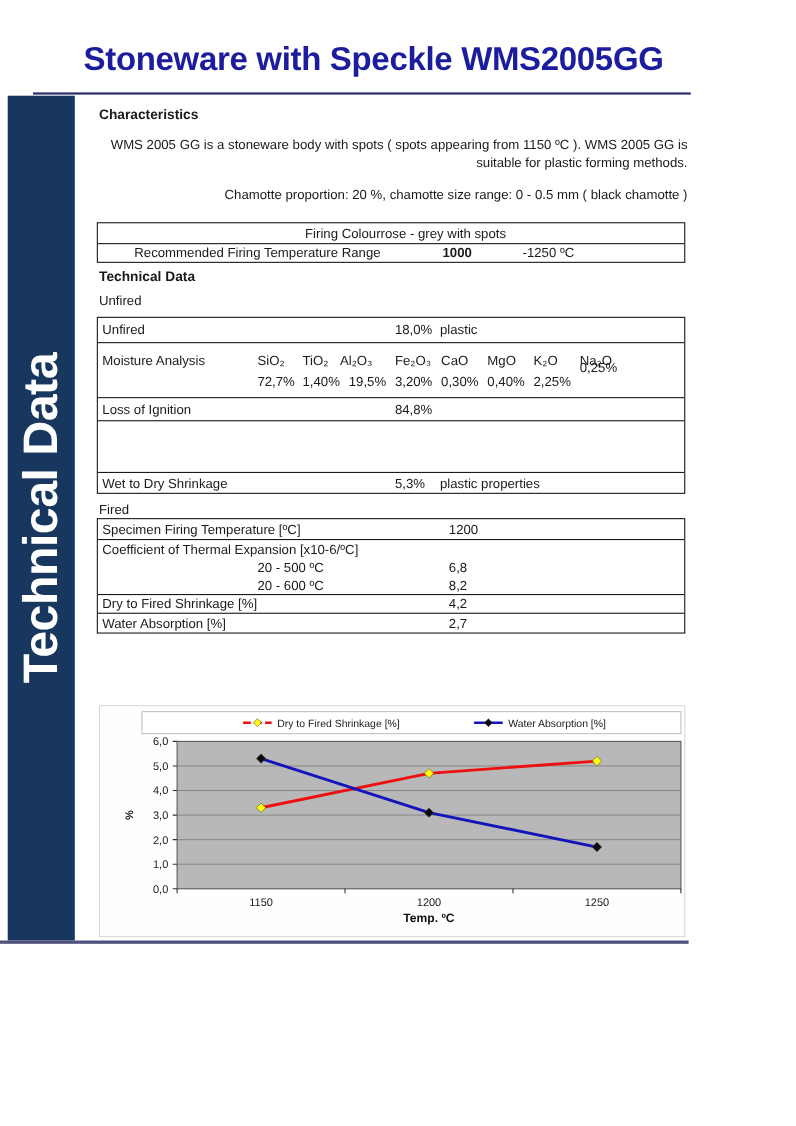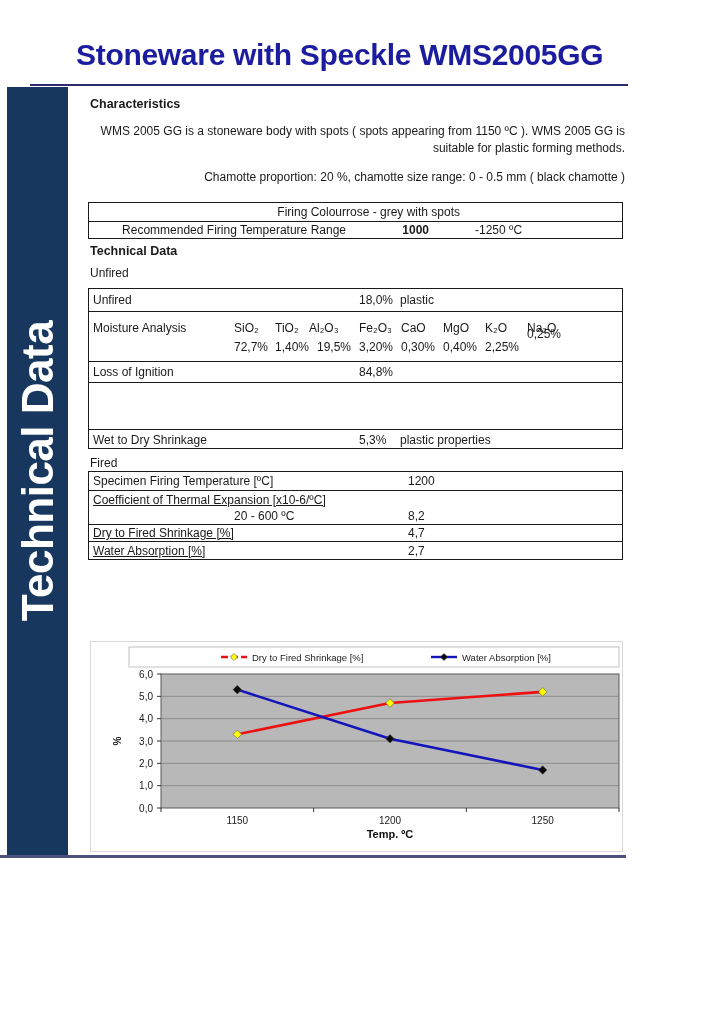--- a/index.html
+++ b/index.html
@@ -29,21 +29,21 @@
   .col-min { width:83px; flex:0 0 83px;font-weight:bold; }
   .col-dash { width:50px; flex:0 0 50px; }
 
   
   #unfired-table { top:288px; height:161px; }
   #unfired-table .cell { position:absolute; white-space:nowrap; }
 
   
   #fired-table { top:471px; }
   .f-row { position:relative; padding-left:4px; display:flex; align-items:center; }
-  .f-sep { border-top:1px solid #1a1a1a;text-decoration:underline; }
+  .f-sep { border-top:1px solid #1a1a1a; }
   .val319 { position:absolute; left:319px; top:50%; transform:translateY(-50%); }
   .ind145 { position:absolute; left:145px; top:50%; transform:translateY(-50%); }
 
   
   .chart-wrap { position:absolute; left:90px; top:641px; width:533px; height:211px; background:#fefefe; border:1px solid #d9d9d9; }
   .chart-wrap svg { display:block; font-family:"Liberation Sans","DejaVu Sans",sans-serif; }
 </style>
 <title>Stoneware with Speckle WMS2005GG</title></head>
 <body>
 
@@ -116,26 +116,30 @@
 
   <div class="box" id="fired-table">
     <div class="f-row" style="height:18px">
       <span>Specimen Firing Temperature [ºC]</span>
       <span class="val319">1200</span>
     </div>
     <div class="f-row f-sep" style="height:18px">
       <span>Coefficient of Thermal Expansion [x10-6/ºC]</span>
     </div>
     <div class="f-row" style="height:16px">
+      <span class="ind145">20 - 500 ºC</span>
+      <span class="val319">6,8</span>
+    </div>
+    <div class="f-row" style="height:16px">
       <span class="ind145">20 - 600 ºC</span>
       <span class="val319">8,2</span>
     </div>
     <div class="f-row f-sep" style="height:17px">
       <span>Dry to Fired Shrinkage [%]</span>
-      <span class="val319">4,7</span>
+      <span class="val319">4,2</span>
     </div>
     <div class="f-row f-sep" style="height:18px">
       <span>Water Absorption [%]</span>
       <span class="val319">2,7</span>
     </div>
   </div>
 
   <div class="chart-wrap">
     <svg id="chart-svg" width="533" height="211" viewBox="0 0 533 211">
         <rect x="70" y="32" width="458" height="134" fill="#b8b8b8" stroke="#595959" stroke-width="1"></rect>

